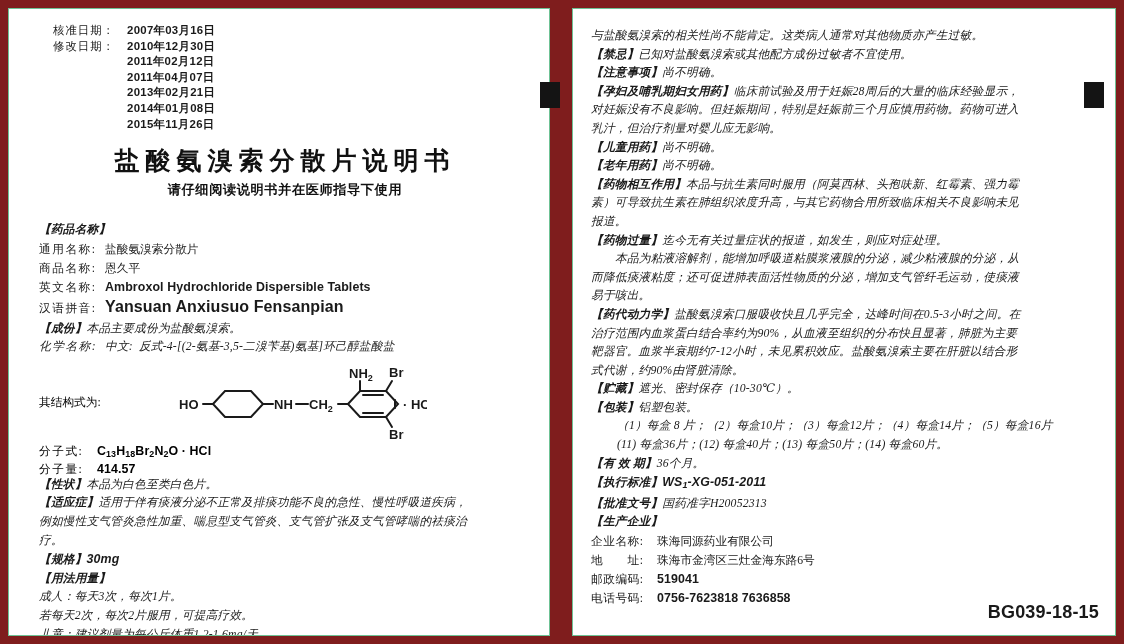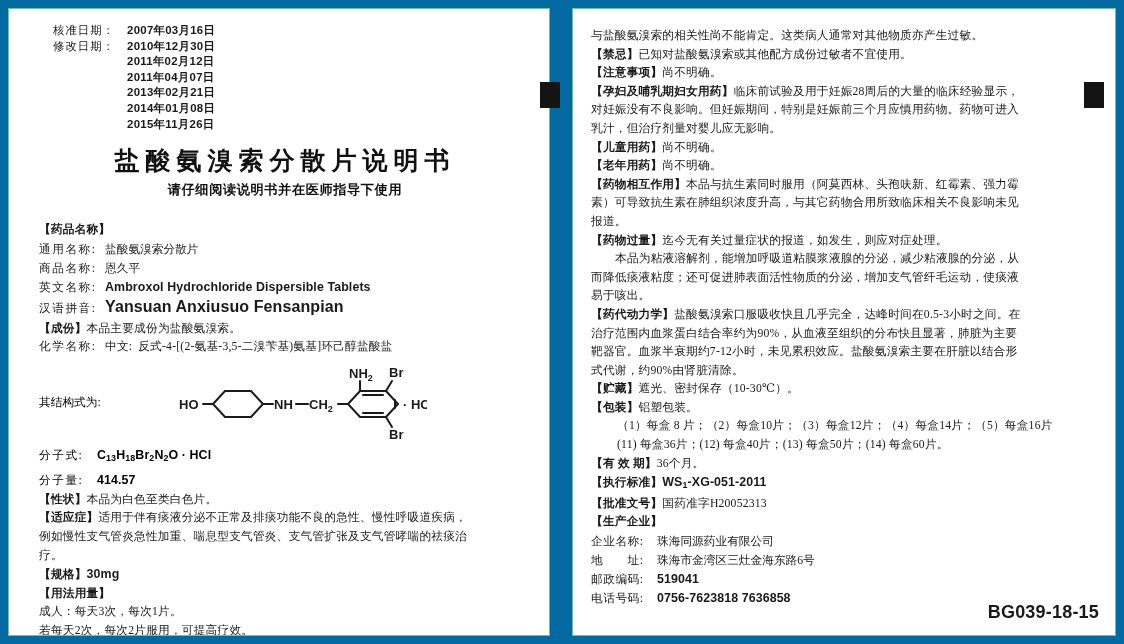--- a/index.html
+++ b/index.html
@@ -2,21 +2,21 @@
 <html><head>
 <meta charset="utf-8">
 <style>
   * { box-sizing: border-box; margin: 0; padding: 0; }
   html, body {
     width: 1124px; height: 644px;
     background: #ffffff;
     font-family: "Liberation Serif", "DejaVu Serif", serif;
     overflow: hidden;
   }
-  .sheet { position: relative; width: 1124px; height: 644px; background:#0369a1; }
+  .sheet { position: relative; width: 1124px; height: 644px; background:#7f1d1d; }
 
   .panel {
     position: absolute;
     top: 8px; bottom: 8px;
     border: 1.4px solid #6ec295;
     background: #fff;
     overflow: hidden;
   }
   .panel-left  { left: 8px;  width: 542px; }
   .panel-right { left: 572px; width: 544px; }
@@ -32,20 +32,21 @@
     z-index: 5;
   }
   .reg-l { left: 540px; top: 82px; }
   .reg-r { left: 1084px; top: 82px; }
   .body-line {
     font-size: 11.7px;
     line-height: 18.6px;
     color: #1a1a1a;
     white-space: nowrap;
     letter-spacing: 0.2px;
+    font-style: italic;
   }
 
   .lbl { font-weight: bold; }
 
   
   .dates { margin-left: 14px; }
   .date-row { font-size: 11.4px; line-height: 15.6px; white-space: nowrap; color:#1a1a1a; }
   .date-key { display:inline-block; width: 74px; letter-spacing: 1px; }
   .date-val { font-family: "Liberation Sans", sans-serif; font-weight: bold; letter-spacing: 0.3px; }
 
@@ -70,21 +71,21 @@
   .sec { margin-top: 2px; }
   .kv { white-space: nowrap; font-size: 11.7px; line-height: 19px; color:#1a1a1a; }
   .kv-key { display: inline-block; width: 66px; letter-spacing: 1.5px; }
   .lat { font-family: "Liberation Sans", sans-serif; font-weight: bold; letter-spacing: 0.1px; text-align: right; }
 
   
   .struct-row { position: relative; height: 86px; margin-top: 4px; }
   .struct-label { position: absolute; left: 0; top: 34px; font-size: 11.7px; }
   .struct-svg { position: absolute; left: 128px; top: 0; }
 
-  .formula-row { white-space: nowrap; font-size: 11.7px; line-height: 20px; margin-top: 2px; }
+  .formula-row { white-space: nowrap; font-size: 11.7px; line-height: 13px; margin-top: 2px; }
   .formula-key { display:inline-block; width: 58px; letter-spacing: 1.5px;}
 
   sub { font-size: 0.72em; vertical-align: -0.22em; }
 
   .pkg-line { padding-left: 26px; }
   .mfr-key { display:inline-block; width: 66px; letter-spacing: 0.5px; }
 
   .doccode {
     position: absolute;
     right: 16px; bottom: 12px;

